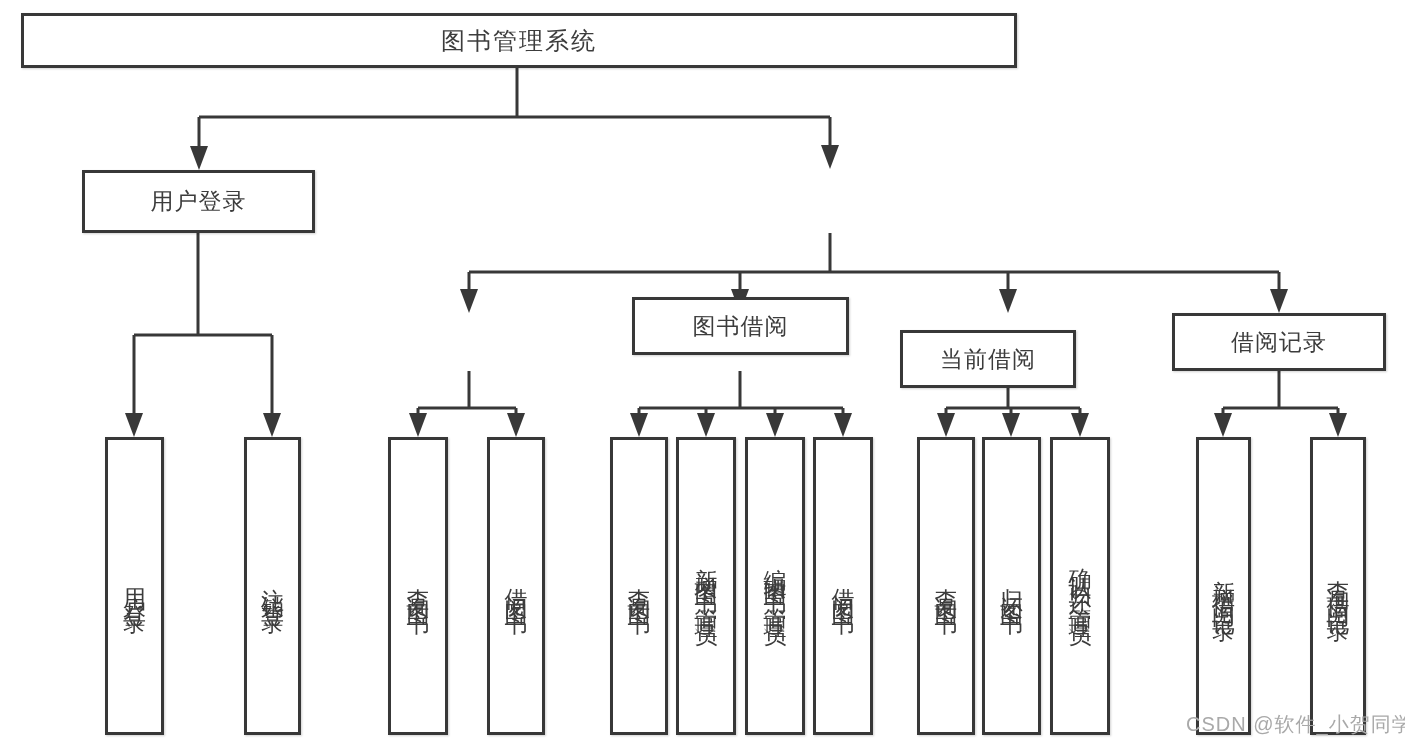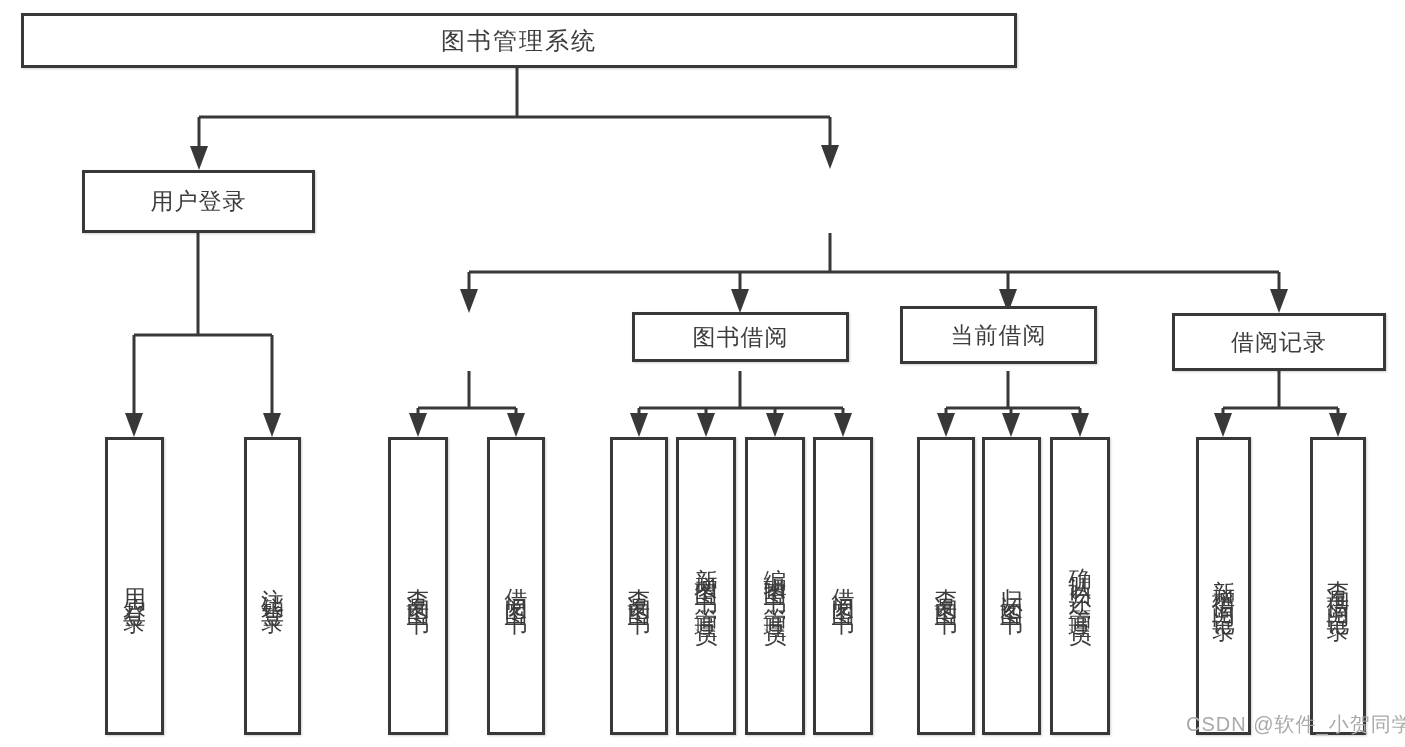--- a/index.html
+++ b/index.html
@@ -89,24 +89,24 @@
   </svg>
 
   <div class="hnode root" style="left:21px;top:13px;width:996px;height:55px">
     <span>图书管理系统</span>
   </div>
 
   <div class="hnode" style="left:82px;top:170px;width:233px;height:63px">
     <span>用户登录</span>
   </div>
 
-  <div class="hnode" style="left:632px;top:312px;width:217px;height:50px">
+  <div class="hnode" style="left:632px;top:297px;width:217px;height:58px">
     <span>图书借阅</span>
   </div>
-  <div class="hnode" style="left:900px;top:306px;width:197px;height:58px">
+  <div class="hnode" style="left:900px;top:330px;width:176px;height:58px">
     <span>当前借阅</span>
   </div>
   <div class="hnode" style="left:1172px;top:313px;width:214px;height:58px">
     <span>借阅记录</span>
   </div>
 
   <div class="vnode" style="left:105px;width:59px">
     <span class="vlabel">用户登录</span>
   </div>
   <div class="vnode" style="left:244px;width:57px">

